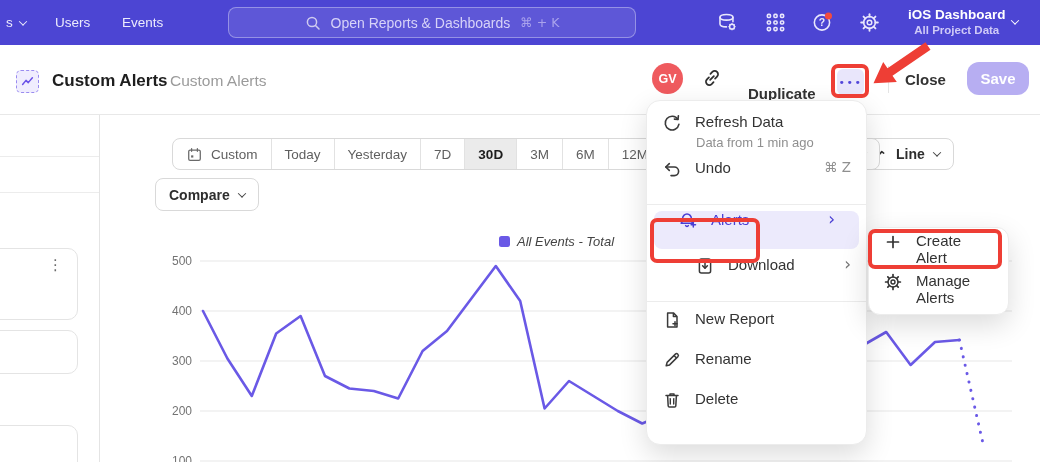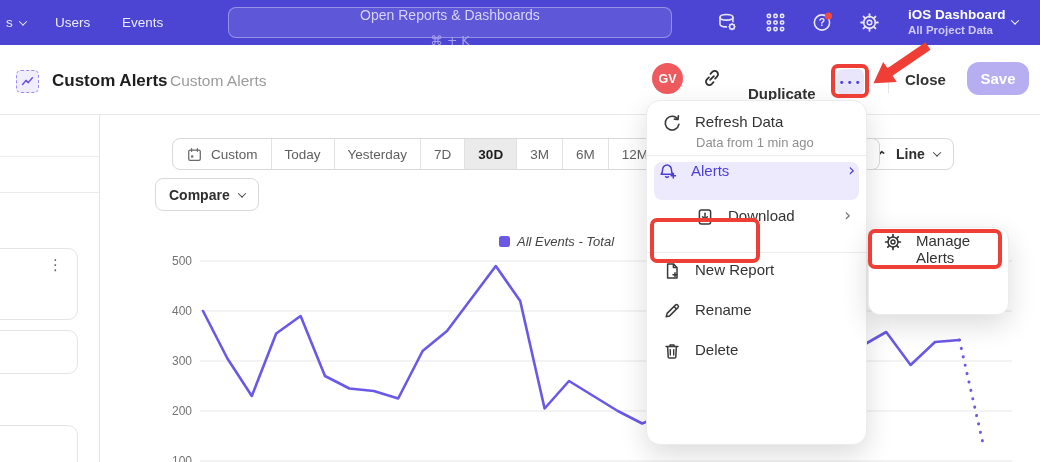--- a/index.html
+++ b/index.html
@@ -6,27 +6,27 @@
   html,body { background:#fff; }
   body { font-family:"Liberation Sans","DejaVu Sans",sans-serif; }
   #page { position:relative; width:1040px; height:462px; overflow:hidden; background:#fff; }
   .abs { position:absolute; }
   .glyph { font-family:"DejaVu Sans","Liberation Sans",sans-serif; }
 
   
   .topnav { left:0; top:0; width:1040px; height:45px; background:#4c45d3; display:flex; align-items:center; color:#ecebfc; z-index:3; }
   .nav-item { font-size:13.5px; font-weight:500; color:#ecebfc; cursor:pointer; }
   .chev { display:inline-block; width:6px; height:6px; border-right:1.6px solid currentColor; border-bottom:1.6px solid currentColor; transform:rotate(45deg) translate(-1px,-1px); }
-  .search-pill { position:absolute; left:228px; top:7px; width:444px; height:31px; background:rgba(255,255,255,0.10); border:1px solid rgba(255,255,255,0.35); border-radius:8px; display:flex; align-items:center; justify-content:center; gap:10px; cursor:text;flex-direction:column; }
+  .search-pill { position:absolute; left:228px; top:7px; width:408px; height:31px; background:rgba(255,255,255,0.10); border:1px solid rgba(255,255,255,0.35); border-radius:8px; display:flex; align-items:center; justify-content:center; gap:10px; cursor:text; }
   .search-pill .ph { font-size:14px; color:#d7d3f8; }
   .search-pill .sc { font-size:12.5px; color:#aaa3ec; }
   .nav-icon { position:absolute; top:11px; width:23px; height:23px; color:#e9e7fc; cursor:pointer; }
   .proj { position:absolute; left:908px; top:6px; cursor:pointer; }
   .proj .pname { font-size:13.5px; font-weight:700; color:#fff; line-height:17px; }
-  .proj .pscope { font-size:11.5px; font-weight:600; color:#cfcaf7; line-height:14px; }
+  .proj .pscope { font-size:11.5px; font-weight:600; color:#cfcaf7; line-height:14px;text-align:center; }
 
   
   .header { left:0; top:45px; width:1040px; height:70px; background:#fff; border-bottom:1px solid #e8e8e8; z-index:2; }
   .report-icon-box { position:absolute; left:16px; top:25px; width:23px; height:23px; background:#f0edfe; border:1.5px dashed #9a8cf0; border-radius:5px; display:flex; align-items:center; justify-content:center; }
   .title { position:absolute; left:52px; top:26px; font-size:17px; font-weight:700; color:#1e1e1e; }
   .breadcrumb { position:absolute; left:170px; top:27px; font-size:15.5px; color:#9b9b9b; }
   .avatar { position:absolute; left:652px; top:18px; width:31px; height:31px; border-radius:50%; background:#ef5a5e; color:#fff; font-size:12.5px; font-weight:700; display:flex; align-items:center; justify-content:center; cursor:pointer; }
   .hbtn { position:absolute; font-size:15px; font-weight:600; color:#333; cursor:pointer; }
   .dots-btn { position:absolute; left:837px; top:24px; width:27px; height:26px; background:#e9e6fb; border-radius:6px; color:#5246d9; display:flex; align-items:center; justify-content:center; font-size:11px; letter-spacing:1.5px; cursor:pointer; }
   .vdiv { position:absolute; left:888px; top:21px; width:1px; height:27px; background:#e4e4e4; }
@@ -52,21 +52,21 @@
   .legend .lt { font-size:13px; color:#444;font-style:italic; }
 
   
   .menu-card { position:absolute; left:646px; top:100px; width:221px; height:345px; background:#fff; border:1px solid #ececec; border-radius:14px; box-shadow:0 10px 28px rgba(0,0,0,0.14); z-index:10; padding:10px 0 0 0; }
   .m-item { display:flex; align-items:flex-start; gap:13px; padding:0 15px; height:40px; font-size:15px; font-weight:500; color:#333; cursor:pointer; }
   .m-item .mic { width:20px; height:20px; flex:0 0 20px; color:#3a3a3a; }
   .m-sub { font-size:13px; color:#8f8f8f; padding-left:49px; margin-top:-6px; }
   .m-short { margin-left:auto; font-size:13.5px; color:#8f8f8f; }
   .m-arrow { margin-left:auto; font-size:17px; color:#777; line-height:1; }
   .m-div { height:1px; background:#ececec; margin:5px 0; }
-  .alerts-pill { margin:6px 7px 0 7px; height:38px; background:#eceafc; border-radius:8px; color:#4b3fd4; padding:0 4px; }
+  .alerts-pill { margin:6px 7px 0 7px; height:38px; background:#eceafc; border-radius:8px; color:#4b3fd4; padding:0 24px; }
   .alerts-pill .mic { color:#4b3fd4; }
   .alerts-pill .m-arrow { color:#4b3fd4; }
 
   .submenu-card { position:absolute; left:868px; top:227px; width:141px; height:88px; background:#fff; border:1px solid #ececec; border-radius:12px; box-shadow:0 10px 28px rgba(0,0,0,0.14); z-index:11; padding:4px 0; }
   .submenu-card .m-item { height:40px; padding:0 14px; }
 
   
   .red-box { position:absolute; border:4px solid #ee3e35; border-radius:7px; z-index:20; pointer-events:none; }
   #arrow-svg { position:absolute; left:0; top:0; z-index:21; pointer-events:none; }
 </style>
@@ -249,20 +249,28 @@
 
     <div class="m-item" style="height:28px;margin-top:2px;">
       <svg class="mic" viewBox="0 0 20 20">
         <path d="M15.9 6.3 A6.9 6.9 0 1 0 16.9 11.4" fill="none" stroke="currentColor" stroke-width="1.6" stroke-linecap="round"></path>
         <polyline points="16.4,2.7 16.0,6.5 12.4,6.1" fill="none" stroke="currentColor" stroke-width="1.6" stroke-linecap="round" stroke-linejoin="round"></polyline>
       </svg>
       <span>Refresh Data</span>
     </div>
     <div class="m-sub">Data from 1 min ago</div>
 
+    <div class="m-item" style="margin-top:9px;">
+      <svg class="mic" viewBox="0 0 20 20">
+        <polyline points="7.3,4.6 3.8,8 7.3,11.4" fill="none" stroke="currentColor" stroke-width="1.6" stroke-linecap="round" stroke-linejoin="round"></polyline>
+        <path d="M3.8 8 H12.3 a4.3 4.3 0 0 1 0 8.6 H9" fill="none" stroke="currentColor" stroke-width="1.6" stroke-linecap="round"></path>
+      </svg>
+      <span>Undo</span>
+      <span class="m-short glyph">⌘ Z</span>
+    </div>
 
     <div class="m-div"></div>
 
     <div class="m-item alerts-pill">
       <svg class="mic" viewBox="0 0 20 20">
         <path d="M9 3.1 a4.4 4.4 0 0 1 4.4 4.4 c0 2.9 .8 4 1.5 4.8 H3.1 c.7-.8 1.5-1.9 1.5-4.8 A4.4 4.4 0 0 1 9 3.1 Z" fill="none" stroke="currentColor" stroke-width="1.5" stroke-linejoin="round"></path>
         <path d="M7.6 14.6 a1.5 1.5 0 0 0 2.8 0" fill="none" stroke="currentColor" stroke-width="1.5" stroke-linecap="round"></path>
         <line x1="15.3" y1="11.6" x2="15.3" y2="16" stroke="currentColor" stroke-width="1.5" stroke-linecap="round"></line>
         <line x1="13.1" y1="13.8" x2="17.5" y2="13.8" stroke="currentColor" stroke-width="1.5" stroke-linecap="round"></line>
       </svg>
@@ -306,20 +314,27 @@
         <path d="M8 5.6 V4 h4 v1.6" fill="none" stroke="currentColor" stroke-width="1.5" stroke-linejoin="round"></path>
         <path d="M5.6 5.6 l.6 10.4 a1.2 1.2 0 0 0 1.2 1.1 h5.2 a1.2 1.2 0 0 0 1.2-1.1 l.6-10.4" fill="none" stroke="currentColor" stroke-width="1.5" stroke-linejoin="round"></path>
         <line x1="8.3" y1="8.6" x2="8.3" y2="14" stroke="currentColor" stroke-width="1.4" stroke-linecap="round"></line>
         <line x1="11.7" y1="8.6" x2="11.7" y2="14" stroke="currentColor" stroke-width="1.4" stroke-linecap="round"></line>
       </svg>
       <span>Delete</span>
     </div>
   </div>
 
   <div class="submenu-card">
+    <div class="m-item">
+      <svg class="mic" viewBox="0 0 20 20">
+        <line x1="10" y1="4.5" x2="10" y2="15.5" stroke="#333" stroke-width="1.7" stroke-linecap="round"></line>
+        <line x1="4.5" y1="10" x2="15.5" y2="10" stroke="#333" stroke-width="1.7" stroke-linecap="round"></line>
+      </svg>
+      <span>Create Alert</span>
+    </div>
     <div class="m-item">
       <svg class="mic" viewBox="0 0 20 20">
         <circle cx="10" cy="10" r="5" fill="none" stroke="#333" stroke-width="1.5"></circle>
         <circle cx="10" cy="10" r="2" fill="none" stroke="#333" stroke-width="1.4"></circle>
         <g stroke="#333" stroke-width="1.7" stroke-linecap="round">
           <line x1="10" y1="2.6" x2="10" y2="4.8"></line>
             <line x1="10" y1="15.2" x2="10" y2="17.4"></line>
             <line x1="2.6" y1="10" x2="4.8" y2="10"></line>
             <line x1="15.2" y1="10" x2="17.4" y2="10"></line>
           <line x1="4.8" y1="4.8" x2="6.3" y2="6.3"></line>

